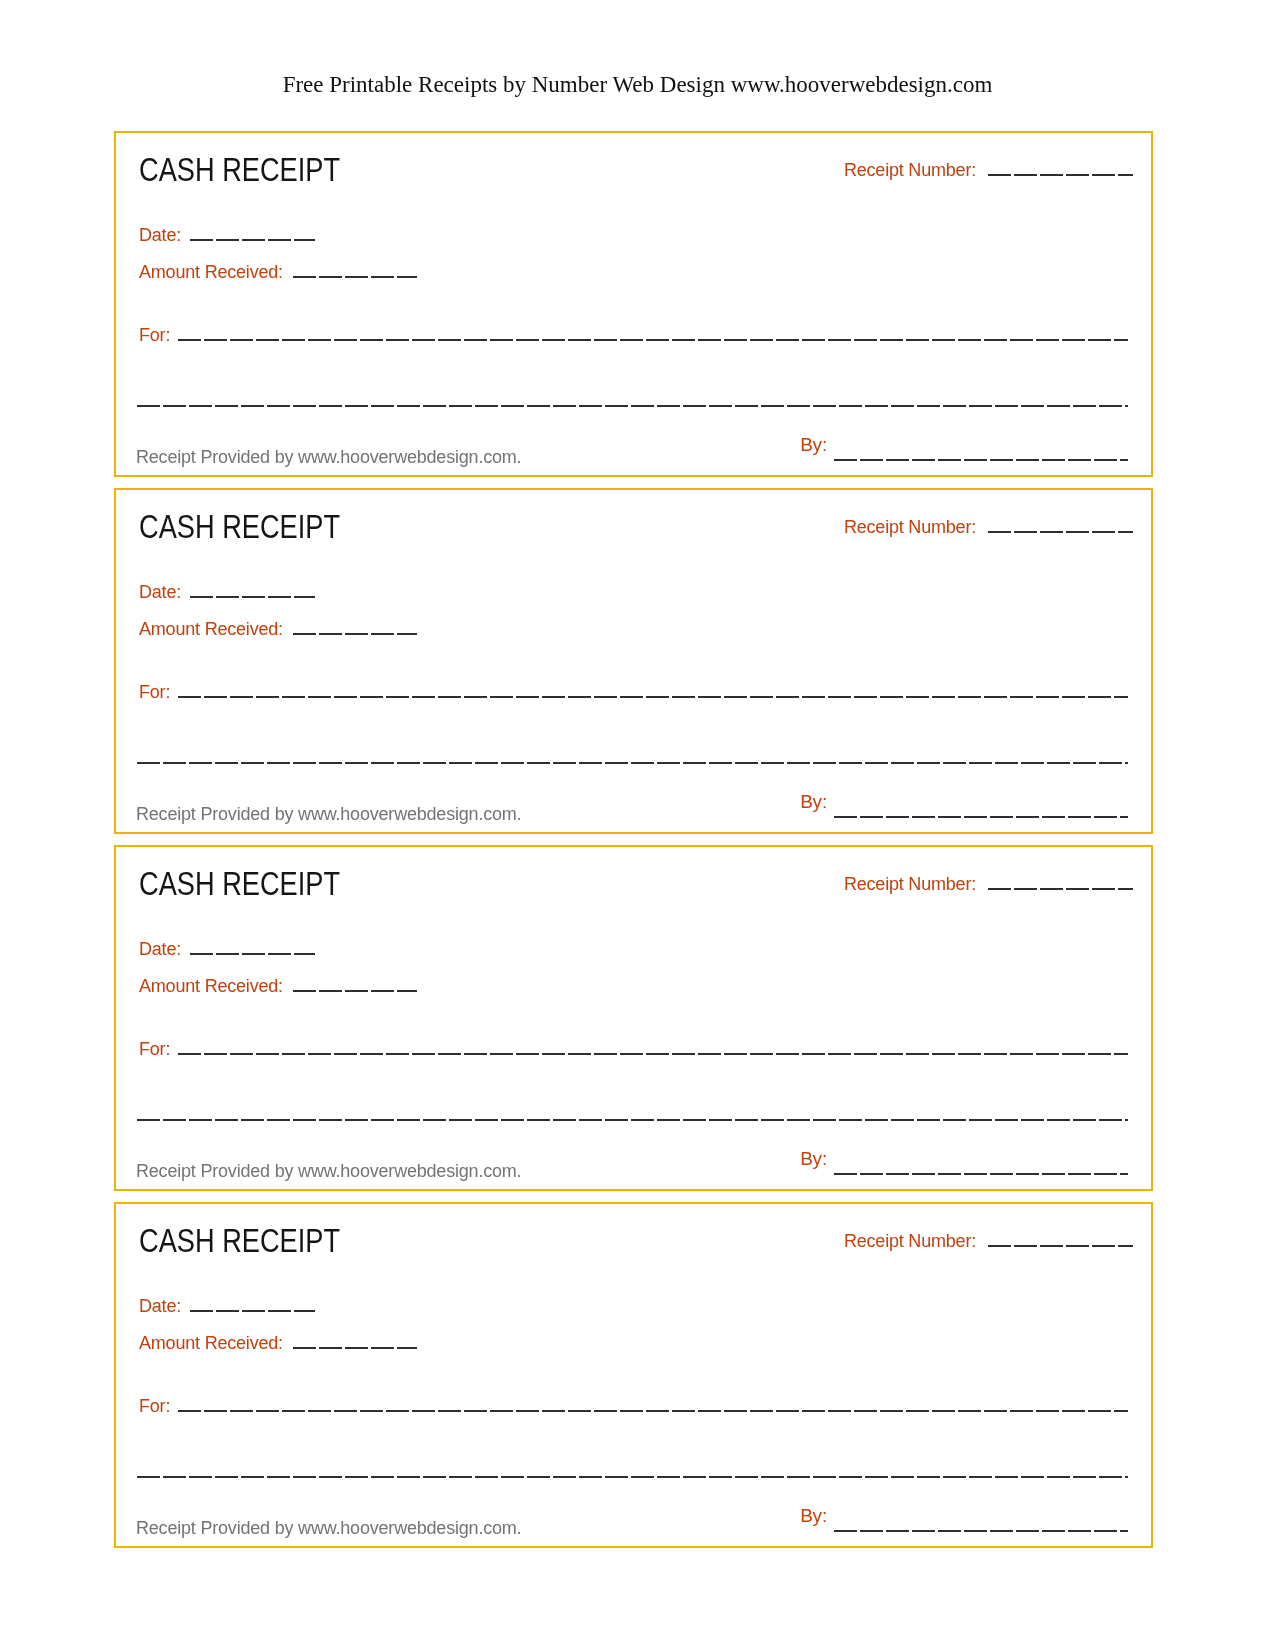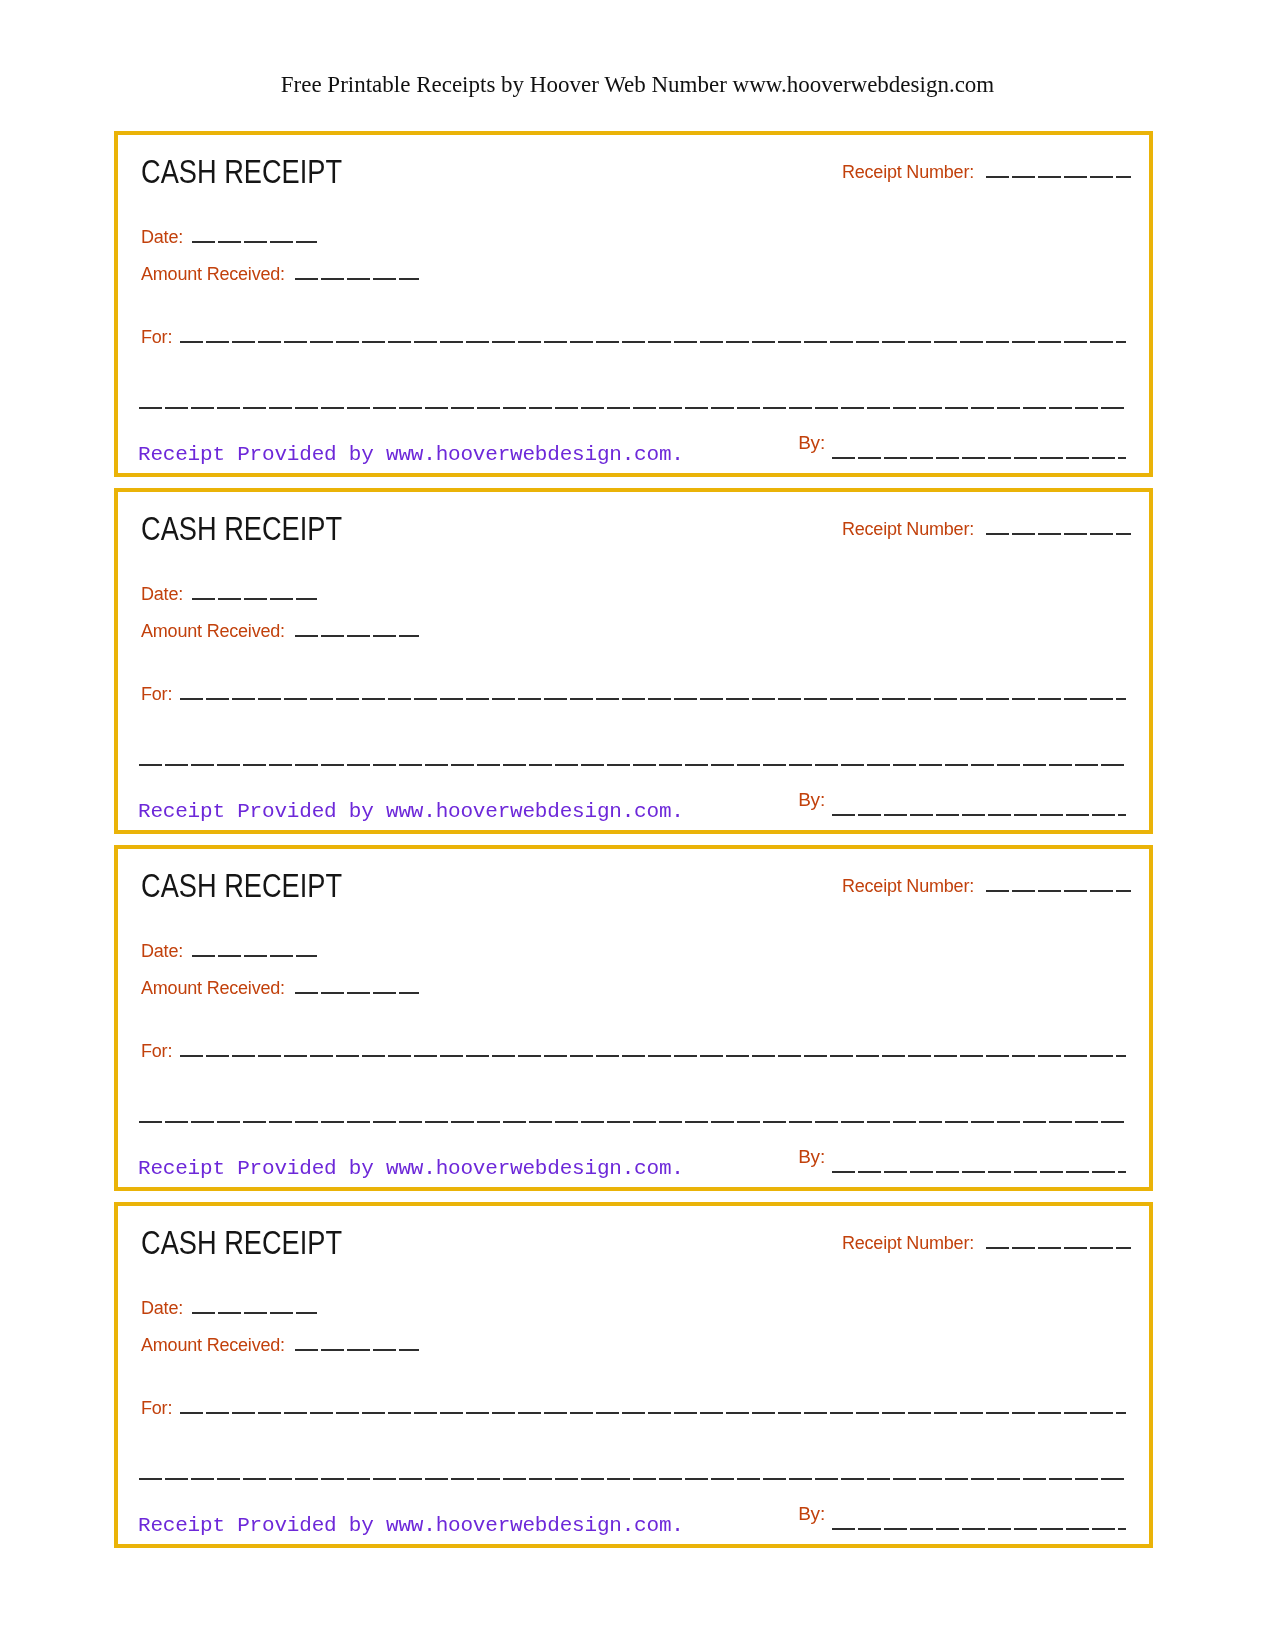--- a/index.html
+++ b/index.html
@@ -26,21 +26,21 @@
   .receipts{
     position:absolute;
     top:131px;
     left:114px;
     width:1039px;
   }
   .receipt{
     position:relative;
     box-sizing:border-box;
     height:346px;
-    border:4px solid #eab308;
+    border:2px solid #eab308;
     margin-bottom:11px;
     background:#ffffff;
   }
   .title{
     position:absolute;
     top:17px;
     left:23px;
     margin:0;
     font-weight:400;
     font-size:34px;
@@ -88,40 +88,39 @@
     left:21px;
     right:23px;
     top:272px;
     height:2px;
     background:repeating-linear-gradient(90deg,#2e2e2e 0 23px,rgba(0,0,0,0) 23px 26px);
   }
   .provider-note{
     position:absolute;
     left:20px;
     bottom:7px;
-    font-size:21px;
+    font-size:18px;
     letter-spacing:-0.2px;
-    color:#6d28d9;
-    white-space:nowrap;
-    font-family:Liberation Mono, monospace;
+    color:#737373;
+    white-space:nowrap;
   }
   .by-row{
     position:absolute;
     right:23px;
     bottom:18px;
     display:flex;
     align-items:flex-end;
   }
   .w-by{width:294px;margin-left:7px;}
 </style>
 </head>
 <body>
 
 <div class="sheet">
-  <div class="page-header">Free Printable Receipts by Hoover Web Number www.hooverwebdesign.com</div>
+  <div class="page-header">Free Printable Receipts by Number Web Design www.hooverwebdesign.com</div>
 
   <div class="receipts">
 
     <section class="receipt">
       <h2 class="title">CASH RECEIPT</h2>
       <div class="rn-row">
         <span class="lbl">Receipt Number:</span>
         <span class="blank w-rn"></span>
       </div>
       <div class="row row-date">

